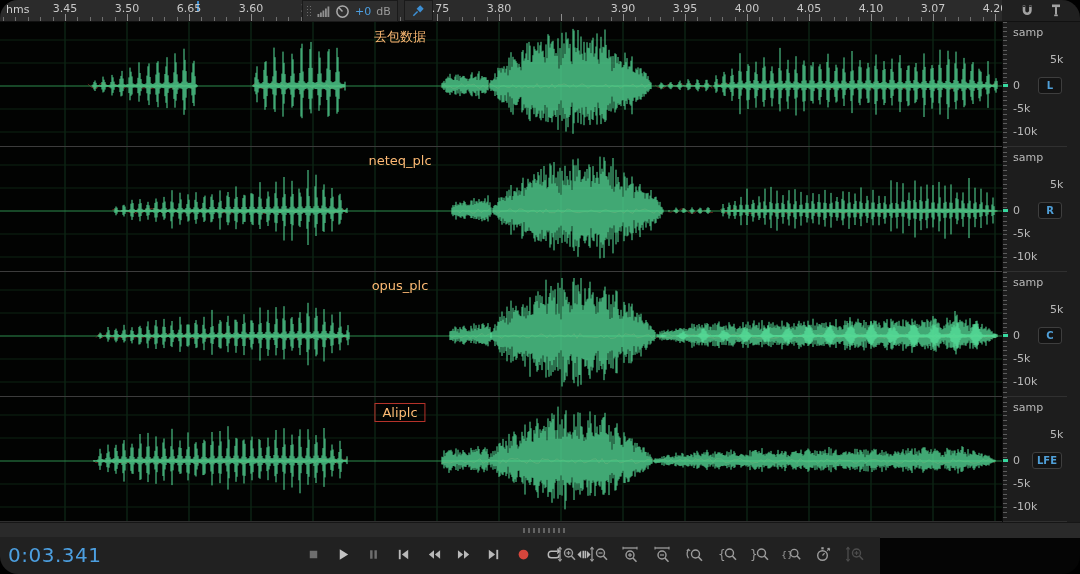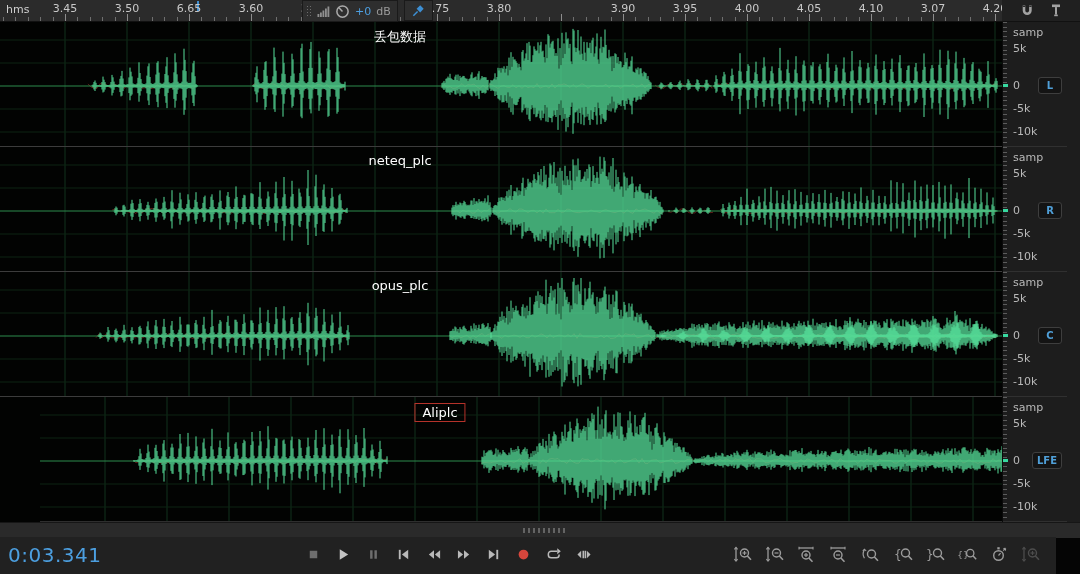--- a/index.html
+++ b/index.html
@@ -1,17 +1,17 @@
 <!DOCTYPE html>
 <html><head>
 <meta charset="utf-8">
 <style>
   html,body{margin:0;padding:0;background:#000;}
   .app{position:relative;width:1080px;height:574px;background:#050505;overflow:hidden;
-       font-family:"DejaVu Sans","Liberation Sans",sans-serif;-webkit-font-smoothing:antialiased;}
+       font-family:"DejaVu Sans","Liberation Sans",sans-serif;border-radius:18px;-webkit-font-smoothing:antialiased;}
 
   
   .topbar{position:absolute;top:0;left:0;width:1002px;height:21px;background:#2b2b2b;
           border-bottom:1px solid #111;overflow:hidden;}
   .topbar .minorticks{position:absolute;bottom:0;left:0;width:100%;height:4px;
           background-image:repeating-linear-gradient(90deg,#6f6f6f 0 1px,transparent 1px 12.4px);
           background-position-x:3px;}
   .hms{position:absolute;left:6px;top:3px;font-size:11px;color:#cfcfcf;}
   .tick-label{position:absolute;top:2px;font-size:11px;color:#c9c9c9;transform:translateX(-50%);white-space:nowrap;}
   .major-tick{position:absolute;bottom:0;width:1px;height:7px;background:#8d8d8d;}
@@ -25,46 +25,46 @@
   .grip{width:6px;height:13px;background-image:radial-gradient(#6d6d6d 34%,transparent 36%);
           background-size:3px 3px;}
   .gain-value{font-size:11px;color:#4d9fe0;}
   .gain-unit{font-size:11px;color:#9a9a9a;}
   .pin-panel{position:absolute;top:0;left:404px;width:27px;height:19px;z-index:6;background:#2e2e2e;
           border:1px solid #1a1a1a;display:flex;align-items:center;justify-content:center;}
 
   
   .wave-area{position:absolute;top:22px;left:0;width:1002px;height:500px;background:#020302;}
   .track{position:relative;width:1002px;height:124px;border-bottom:1px solid #3c3c3c;}
-  .track:last-child{border-bottom:1px solid #2e2e2e;margin-left:40px;}
+  .track:last-child{border-bottom:1px solid #2e2e2e;}
   .wave-svg{position:absolute;inset:0;display:block;}
   .track-label{position:absolute;left:400px;top:6px;transform:translateX(-50%);
-          font-size:13px;color:#ffffff;white-space:nowrap;}
+          font-size:13px;color:#fdba74;white-space:nowrap;}
   .track-label.boxed{border:1px solid #b5322a;padding:0 7px;line-height:17px;}
 
   
   .scale-panel{position:absolute;top:22px;left:1002px;width:78px;height:500px;background:#1d1d1d;
           border-left:1px solid #0a0a0a;}
   .scale-block{position:relative;width:64px;height:124px;border-bottom:1px solid #303030;}
   .scale-block::before{content:"";position:absolute;left:0;top:0;bottom:0;width:4px;
           background-image:repeating-linear-gradient(180deg,#5c5c5c 0 1px,transparent 1px 4.6px);}
   .samp{position:absolute;left:10px;top:4px;font-size:11px;color:#b9b9b9;}
   .sc{position:absolute;left:10px;font-size:11px;color:#b9b9b9;}
-  .sc.t5k{top:20px;}.sc.t0{top:57px;}.sc.tm5k{top:80px;}.sc.tm10k{top:103px;}
+  .sc.t5k{top:31px;margin-left:37px;}.sc.t0{top:57px;}.sc.tm5k{top:80px;}.sc.tm10k{top:103px;}
   .badge{position:absolute;right:5px;top:55px;min-width:14px;height:15px;padding:0 4px;
          background:#141414;border:1px solid #3e3e3e;border-radius:3px;color:#4f9fd8;
          font-size:10px;font-weight:bold;display:flex;align-items:center;justify-content:center;}
   .zero-dash{position:absolute;left:0;top:62px;width:5px;height:3px;background:#37d9a0;}
 
   
   .bottom-strip{position:absolute;top:522px;left:0;width:1080px;height:15px;background:#2a2a2a;
           border-top:1px solid #161616;}
   .strip-grip{position:absolute;left:523px;top:5px;width:42px;height:5px;
           background-image:repeating-linear-gradient(90deg,#636363 0 2px,transparent 2px 5px);}
-  .status-bar{position:absolute;top:537px;left:0;width:1056px;height:37px;background:#212121;}
+  .status-bar{position:absolute;top:537px;left:0;width:880px;height:37px;background:#212121;}
   .time-display{position:absolute;left:8px;top:6px;font-size:20px;color:#4c9fe0;letter-spacing:.5px;}
   .transport{position:absolute;left:305px;top:9px;display:flex;gap:13px;align-items:center;}
   .tbtn{width:17px;height:17px;display:flex;align-items:center;justify-content:center;}
   .zoombar{position:absolute;right:14px;top:9px;display:flex;gap:11px;align-items:center;}
   .zbtn{width:21px;height:17px;display:flex;align-items:center;justify-content:center;}
 </style>
 </head>
 <body>
 
 <div class="app">

